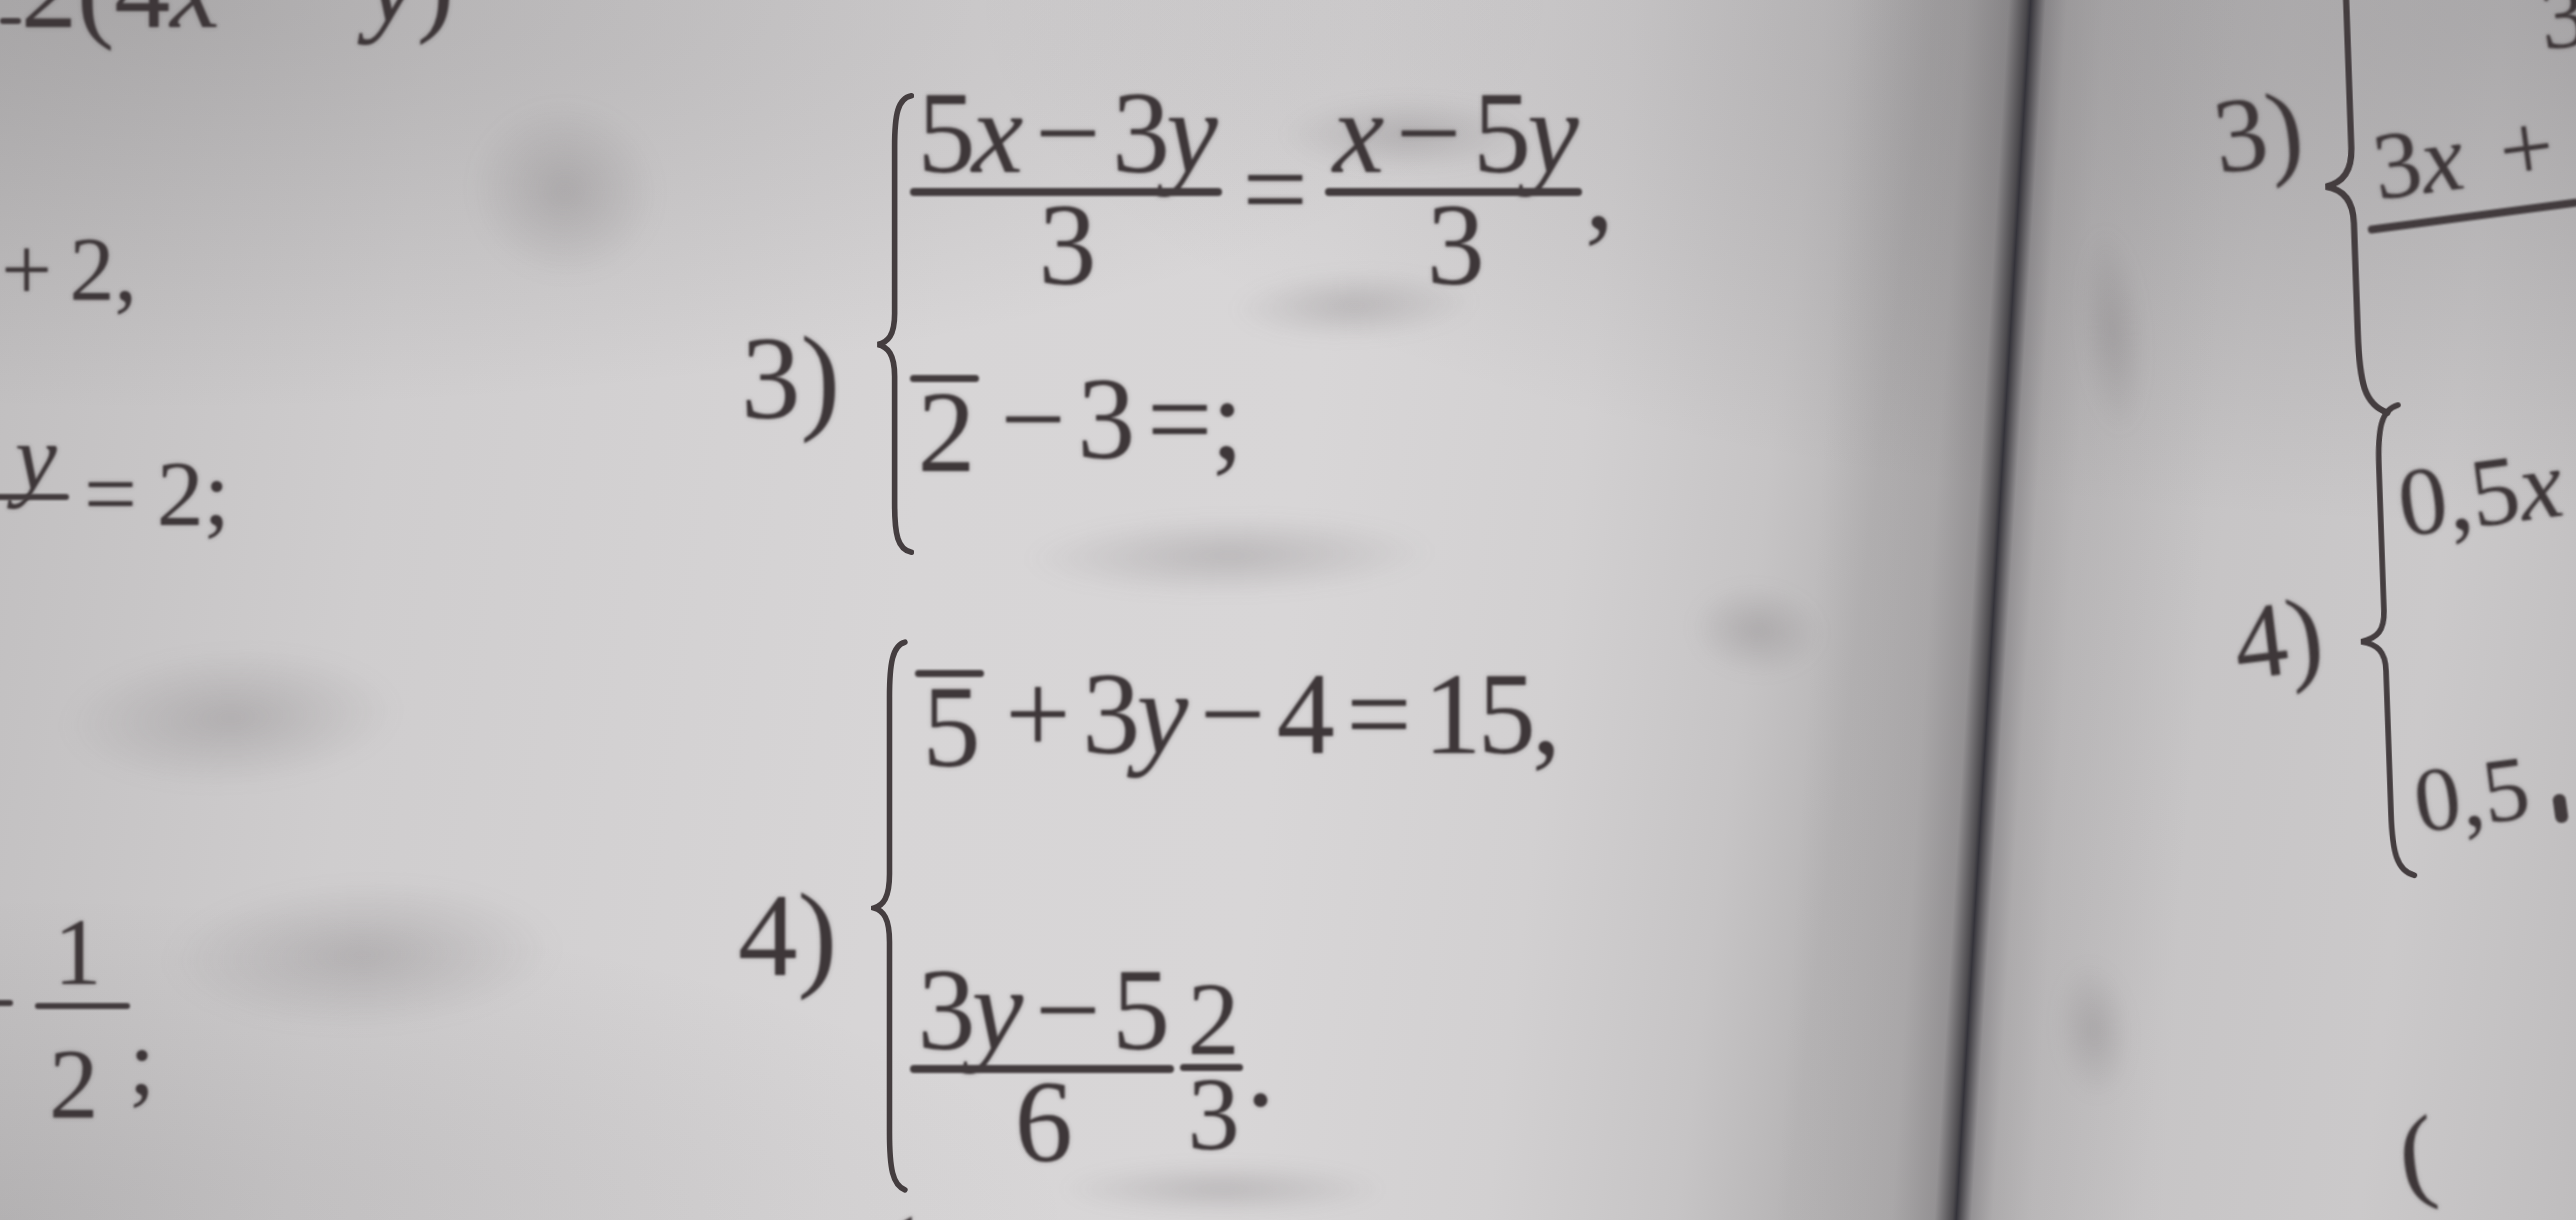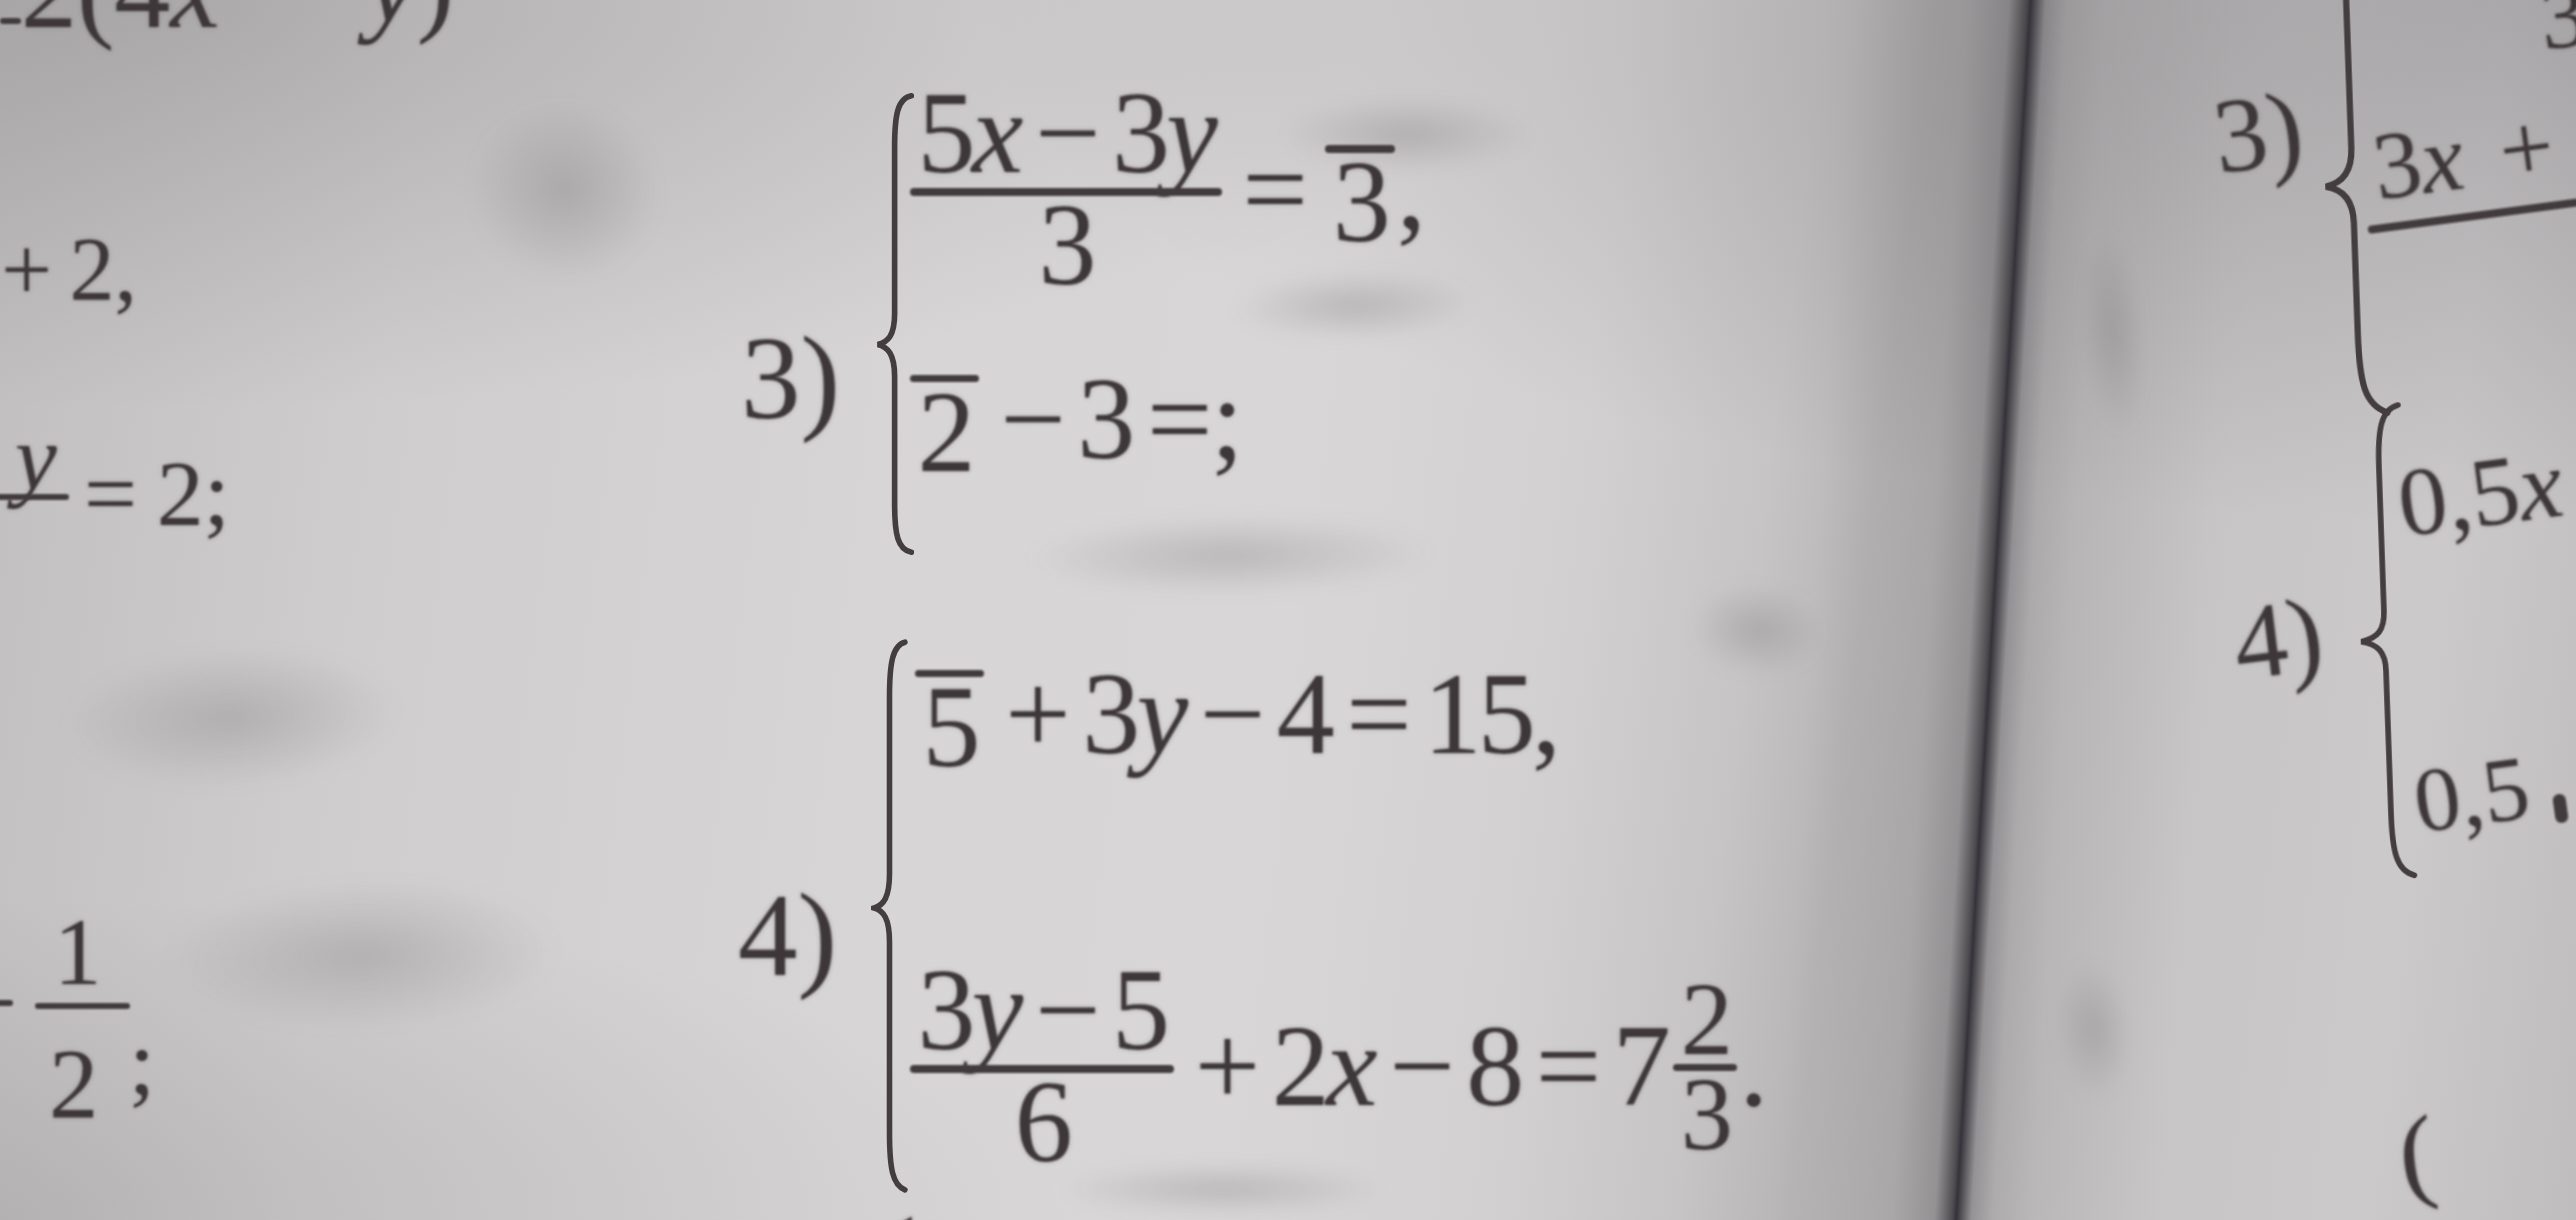--- a/index.html
+++ b/index.html
@@ -97,20 +97,21 @@
       <path d="M 60 6 C 38 10 33 36 33 88 L 33 355 C 33 391 22 401 6 405 C 22 409 33 420 33 456 L 33 660 C 33 710 38 734 60 738" stroke-width="9"></path>
     </svg>
     <div class="row" style="left:910px;top:91px;font-size:116px">
       <span class="frac">
         <span class="num math">5<i>x</i> − 3<i>y</i></span>
         <span class="bar"></span>
         <span class="den">3</span>
       </span>
       <span class="op">=</span>
       <span class="frac">
+        <span class="num math"><i>x</i> − 5<i>y</i></span>
         <span class="bar"></span>
         <span class="den">3</span>
       </span>
       <span class="punct">,</span>
     </div>
     <div class="row" style="left:910px;top:353px;font-size:116px">
       <span class="frac">
         <span class="bar"></span>
         <span class="den">2</span>
       </span>
@@ -128,21 +129,20 @@
         <span class="den">5</span>
       </span>
       <span class="op math">+ 3<i>y</i> − 4 = 15,</span>
     </div>
     <div class="row" style="left:910px;top:968px;font-size:116px">
       <span class="frac">
         <span class="num math">3<i>y</i> − 5</span>
         <span class="bar"></span>
         <span class="den">6</span>
       </span>
-      <span class="op math">+ 2<i>x</i> − 8 = 7</span>
       <span class="frac mixed">
         <span class="num">2</span>
         <span class="bar"></span>
         <span class="den">3</span>
       </span>
       <span class="punct">.</span>
     </div>
 
     <div class="t" style="left:875px;top:1191px;font-size:122px">(</div>
   </div>

